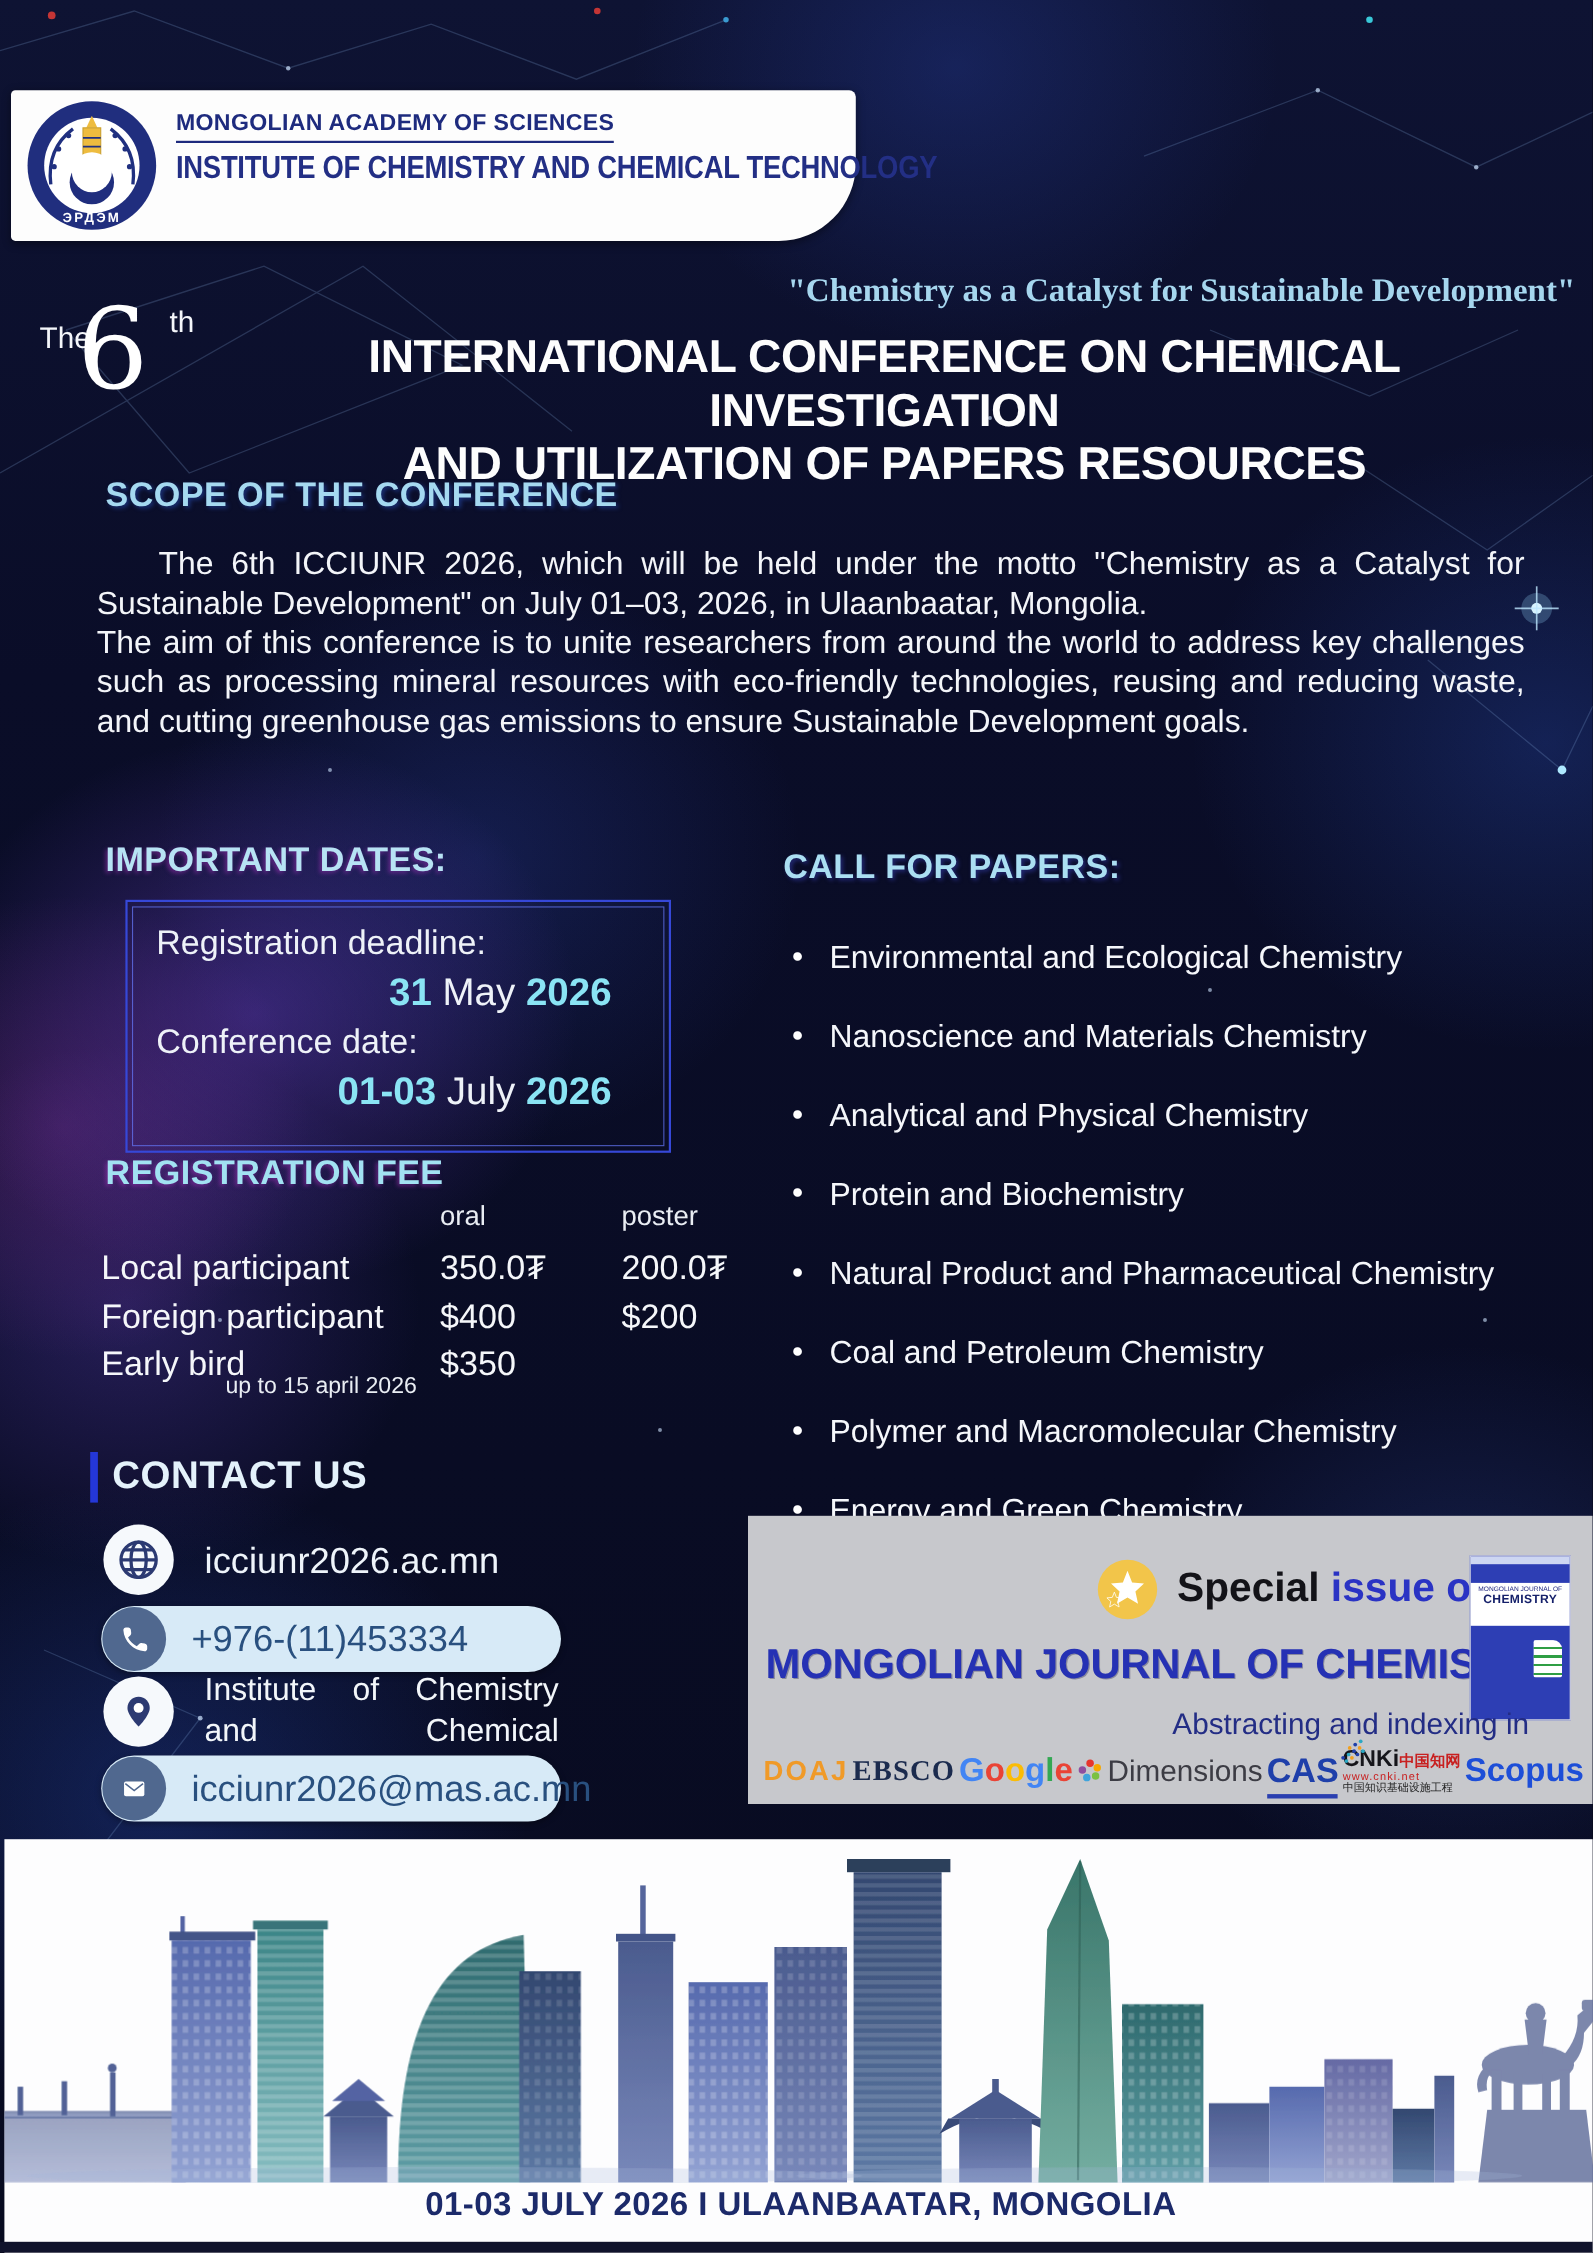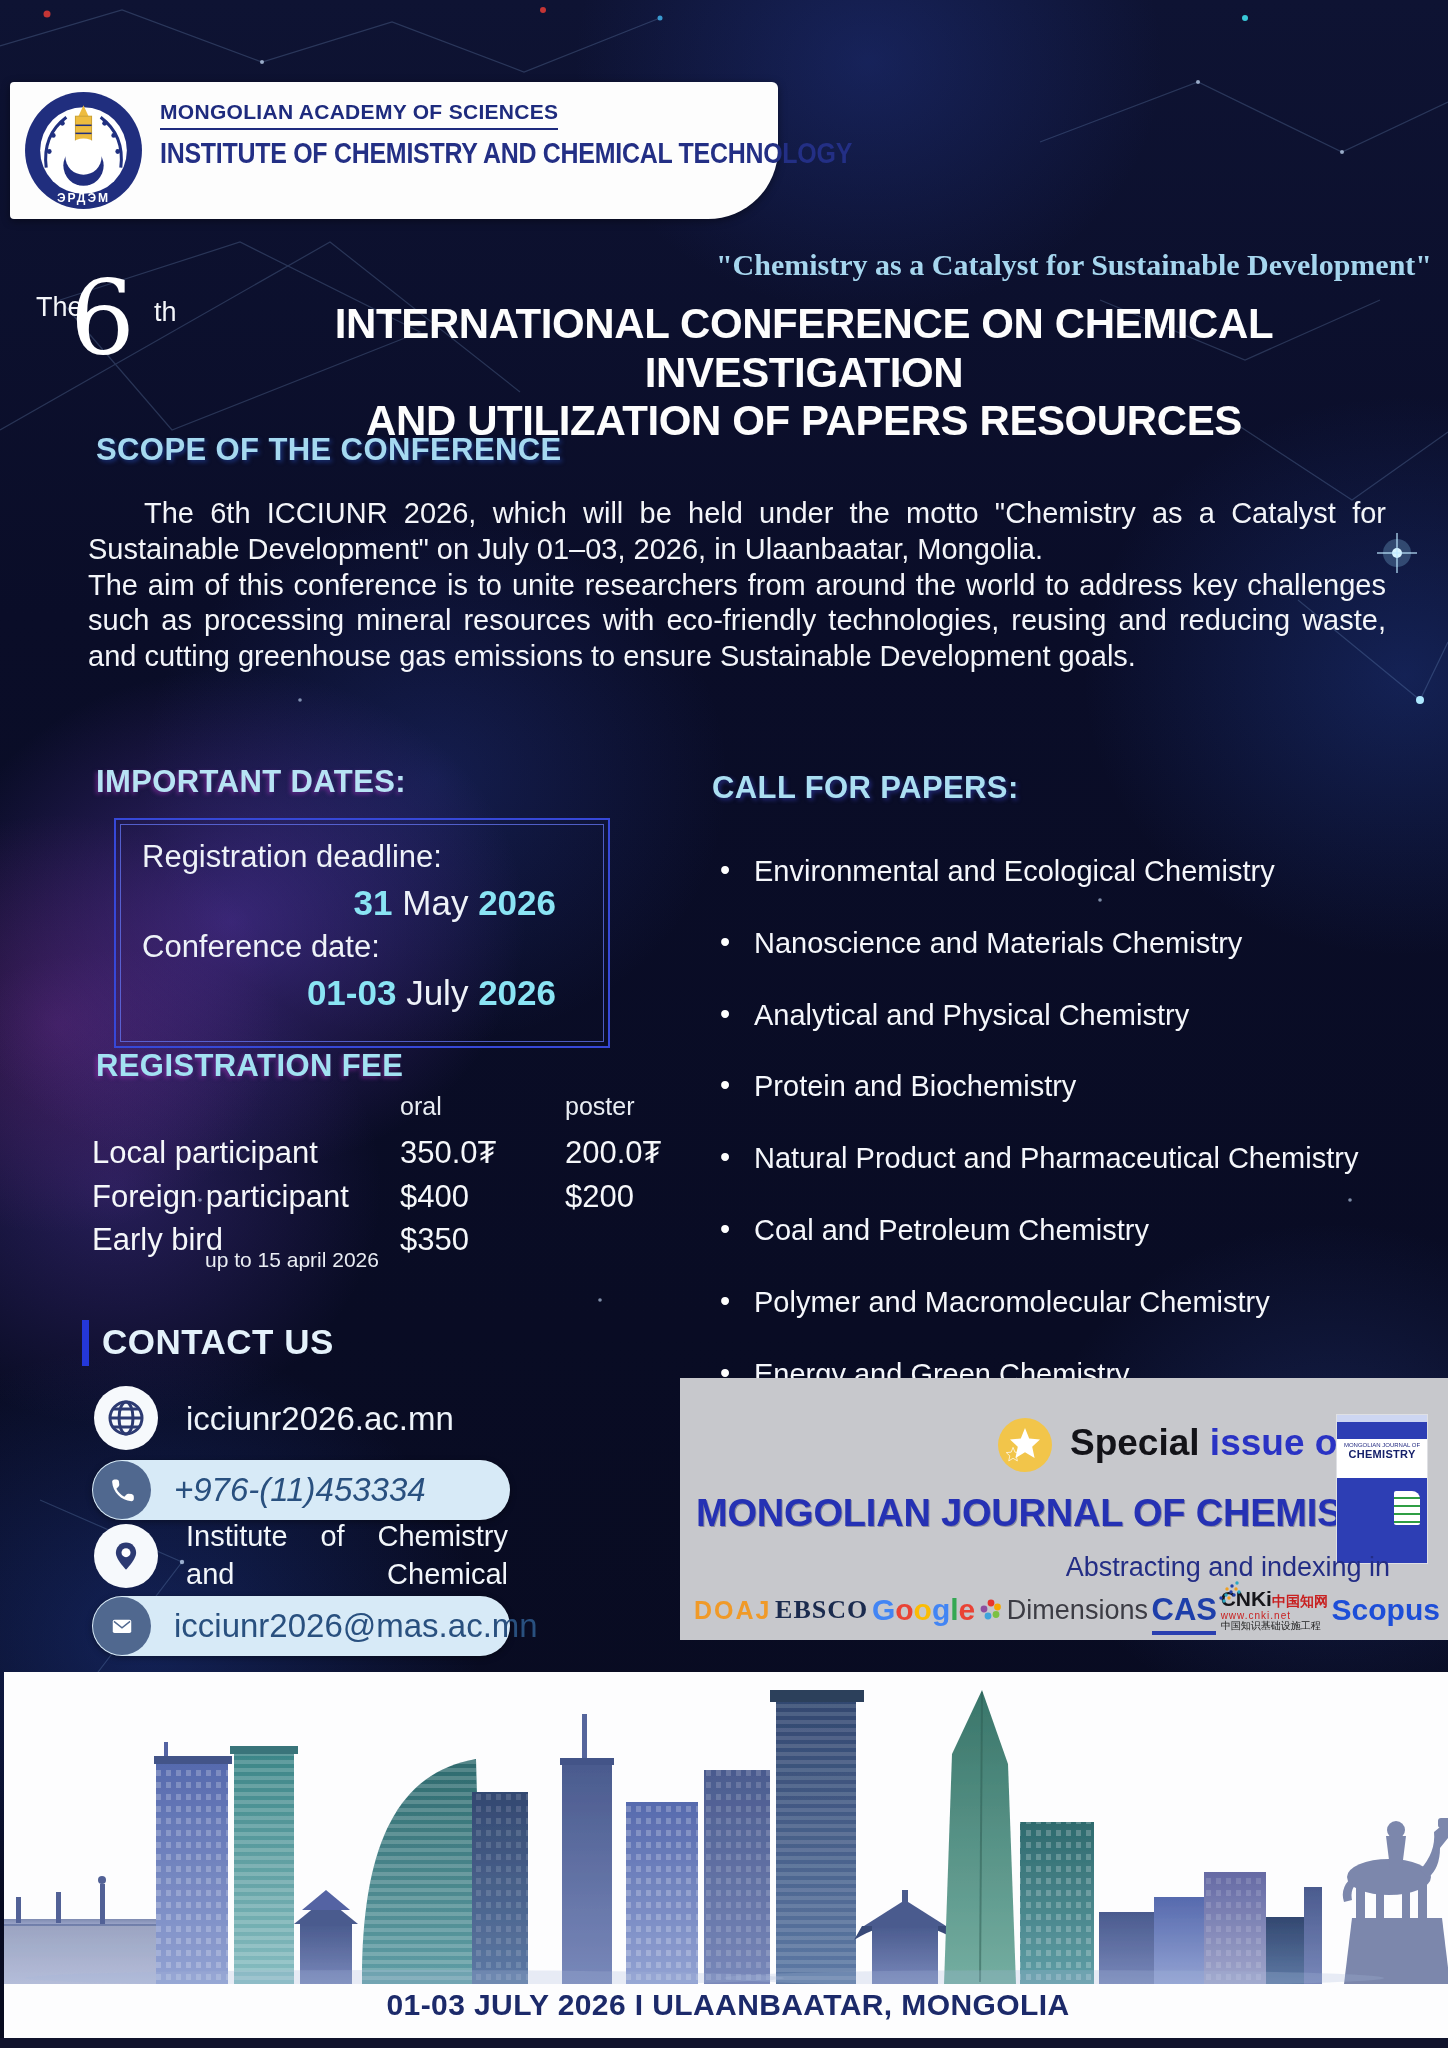--- a/index.html
+++ b/index.html
@@ -26,21 +26,21 @@
   .org{position:absolute;left:150px;top:18px;width:610px;}
   .org-name{display:inline-block;font-size:21px;font-weight:bold;color:#1e2b7e;
     letter-spacing:.3px;border-bottom:2px solid #1e2b7e;padding-bottom:4px;}
   .inst-name{font-size:29px;font-weight:bold;color:#232f85;letter-spacing:-.3px;
     margin-top:7px;transform:scaleX(.86);transform-origin:left;white-space:nowrap;}
   
   .motto{right:16px;top:248px;font-family:"Liberation Serif",serif;font-weight:bold;
     font-size:30px;color:#a6d6ee;}
   .the{left:36px;top:292px;font-size:27px;color:#f4f6fa;}
   .six{left:70px;top:268px;font-family:"DejaVu Serif",serif;font-size:102px;line-height:1;color:#fff;}
-  .th{left:154px;top:297px;font-size:27px;color:#f4f6fa;}
+  .th{left:154px;top:278px;font-size:27px;color:#f4f6fa;}
   .main-title{left:178px;top:300px;width:1252px;text-align:center;font-size:42px;
     font-weight:bold;color:#fdfdfd;line-height:1.16;letter-spacing:-.4px;}
   
   .sec-h{font-size:31px;font-weight:bold;letter-spacing:.4px;}
   .scope-h{left:96px;top:432px;color:#a5d9f0;text-shadow:2px 2px 4px rgba(40,80,190,.55);}
   .scope-p{left:88px;top:496px;width:1298px;font-size:29px;line-height:1.235;
     color:#f3f5f9;text-align:justify;}
   .scope-p p{margin:0;}
   .scope-p p.indent{text-indent:56px;}
   
@@ -251,21 +251,21 @@
     <svg width="40" height="40" viewBox="0 0 40 40">
       <circle cx="20" cy="20" r="16" stroke="#2c3a72" stroke-width="3" fill="none"></circle>
       <ellipse cx="20" cy="20" rx="7" ry="16" stroke="#2c3a72" stroke-width="3" fill="none"></ellipse>
       <line x1="4" y1="20" x2="36" y2="20" stroke="#2c3a72" stroke-width="3"></line>
       <line x1="7" y1="11" x2="33" y2="11" stroke="#2c3a72" stroke-width="3"></line>
       <line x1="7" y1="29" x2="33" y2="29" stroke="#2c3a72" stroke-width="3"></line>
     </svg>
   </div>
   <div class="abs website-text">icciunr2026.ac.mn</div>
 
-  <div class="pill" style="left:92px;top:1460px;font-style:italic;">
+  <div class="pill" style="left:92px;top:1460px;">
     <div class="p-circle">
       <svg width="30" height="30" viewBox="0 0 52 52">
         <path fill="#ffffff" d="M42.5,33.1 L37.2,32.5 C35.9,32.4 34.7,32.8 33.8,33.7 L30,37.5 C24.1,34.5 19.3,29.7 16.3,23.8 L20.1,20 C21,19.1 21.4,17.9 21.3,16.6 L20.7,11.4 C20.5,9.3 18.7,7.7 16.6,7.7 L13,7.7 C10.7,7.7 8.8,9.6 8.9,11.9 C10,29.9 24.4,44.2 42.3,45.3 C44.6,45.4 46.5,43.5 46.5,41.2 L46.5,37.6 C46.5,35.5 44.9,33.7 42.5,33.1 Z"></path>
       </svg>
     </div>
     <div class="p-text">+976-(11)453334</div>
   </div>
 
   <div class="c-circle" style="left:94px;top:1524px;">
     <svg width="36" height="36" viewBox="0 0 64 64">

